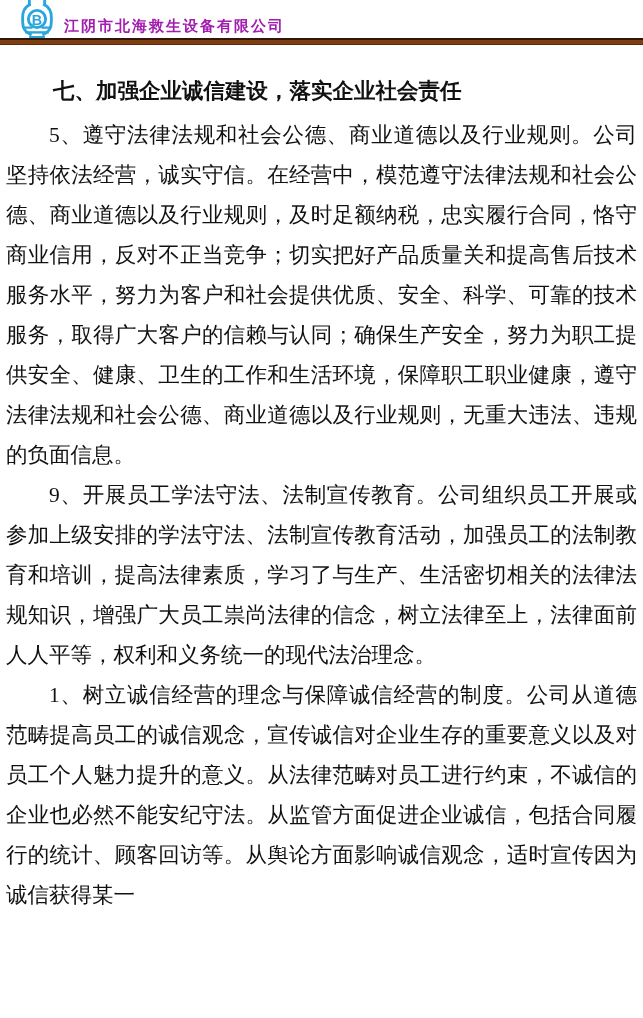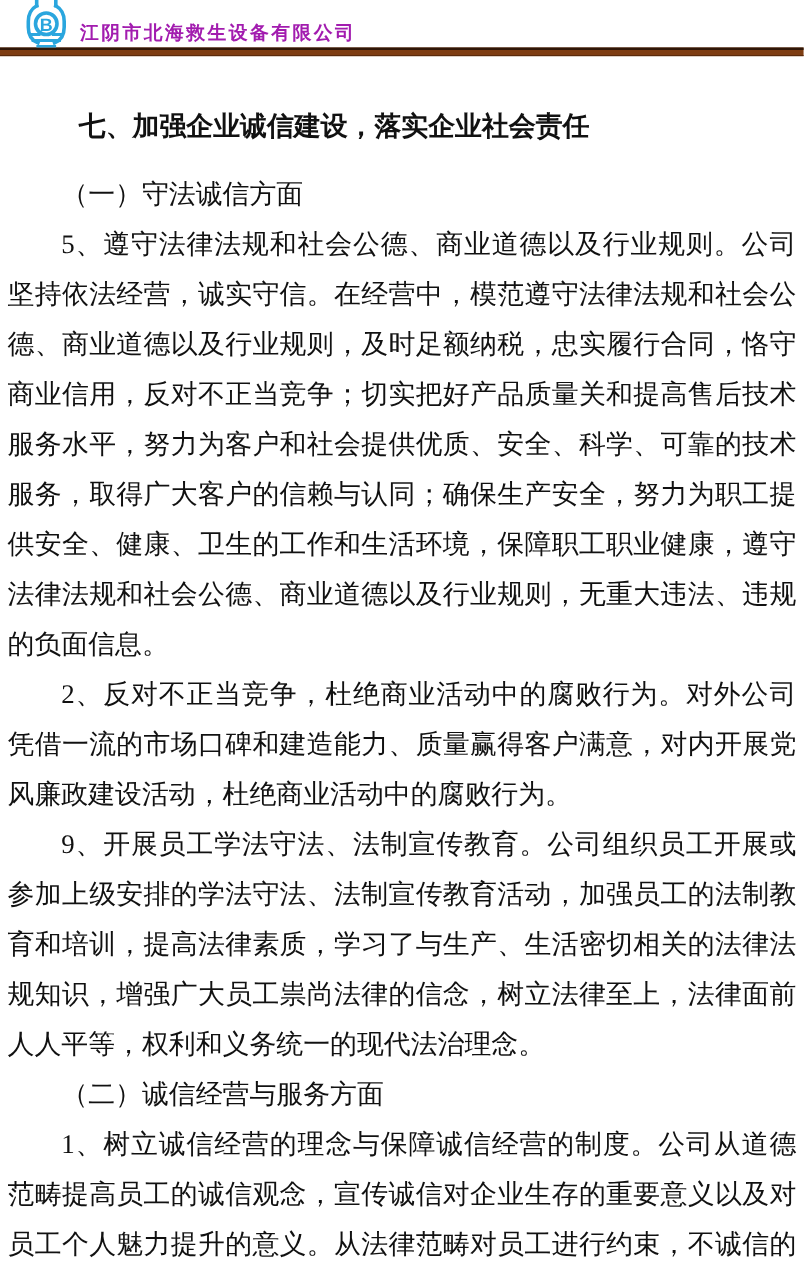--- a/index.html
+++ b/index.html
@@ -55,21 +55,21 @@
     padding: 22px 6px 0 6px;
     font-size: 21.5px;
     line-height: 40px;
     text-align: justify;
   }
   .doc p {
     margin: 0;
     text-indent: 2em;
   }
   .doc-title {
-    margin: 14px;
+    margin: 4px;
     font-size: 21.5px;
     font-weight: bold;
     line-height: 40px;
     text-indent: 2em;
   }
   .sec-heading {
     font-weight: normal;
   }
 </style>
 </head>
@@ -99,22 +99,19 @@
       </svg>
     </span>
     <span class="company-name">江阴市北海救生设备有限公司</span>
   </header>
 
   <div class="header-rule"></div>
 
   <main class="doc">
     <h1 class="doc-title">七、加强企业诚信建设，落实企业社会责任</h1>
     <div id="sections">
-        <p class="sec-heading">（一）守法诚信方面</p>
         <p class="para">5、遵守法律法规和社会公德、商业道德以及行业规则。公司坚持依法经营，诚实守信。在经营中，模范遵守法律法规和社会公德、商业道德以及行业规则，及时足额纳税，忠实履行合同，恪守商业信用，反对不正当竞争；切实把好产品质量关和提高售后技术服务水平，努力为客户和社会提供优质、安全、科学、可靠的技术服务，取得广大客户的信赖与认同；确保生产安全，努力为职工提供安全、健康、卫生的工作和生活环境，保障职工职业健康，遵守法律法规和社会公德、商业道德以及行业规则，无重大违法、违规的负面信息。</p>
-        <p class="para">2、反对不正当竞争，杜绝商业活动中的腐败行为。对外公司凭借一流的市场口碑和建造能力、质量赢得客户满意，对内开展党风廉政建设活动，杜绝商业活动中的腐败行为。</p>
         <p class="para">9、开展员工学法守法、法制宣传教育。公司组织员工开展或参加上级安排的学法守法、法制宣传教育活动，加强员工的法制教育和培训，提高法律素质，学习了与生产、生活密切相关的法律法规知识，增强广大员工祟尚法律的信念，树立法律至上，法律面前人人平等，权利和义务统一的现代法治理念。</p>
-        <p class="sec-heading">（二）诚信经营与服务方面</p>
         <p class="para">1、树立诚信经营的理念与保障诚信经营的制度。公司从道德范畴提高员工的诚信观念，宣传诚信对企业生存的重要意义以及对员工个人魅力提升的意义。从法律范畴对员工进行约束，不诚信的企业也必然不能安纪守法。从监管方面促进企业诚信，包括合同履行的统计、顾客回访等。从舆论方面影响诚信观念，适时宣传因为诚信获得某一</p>
       </div>
   </main>
 
 </div>
 
 </body></html>

